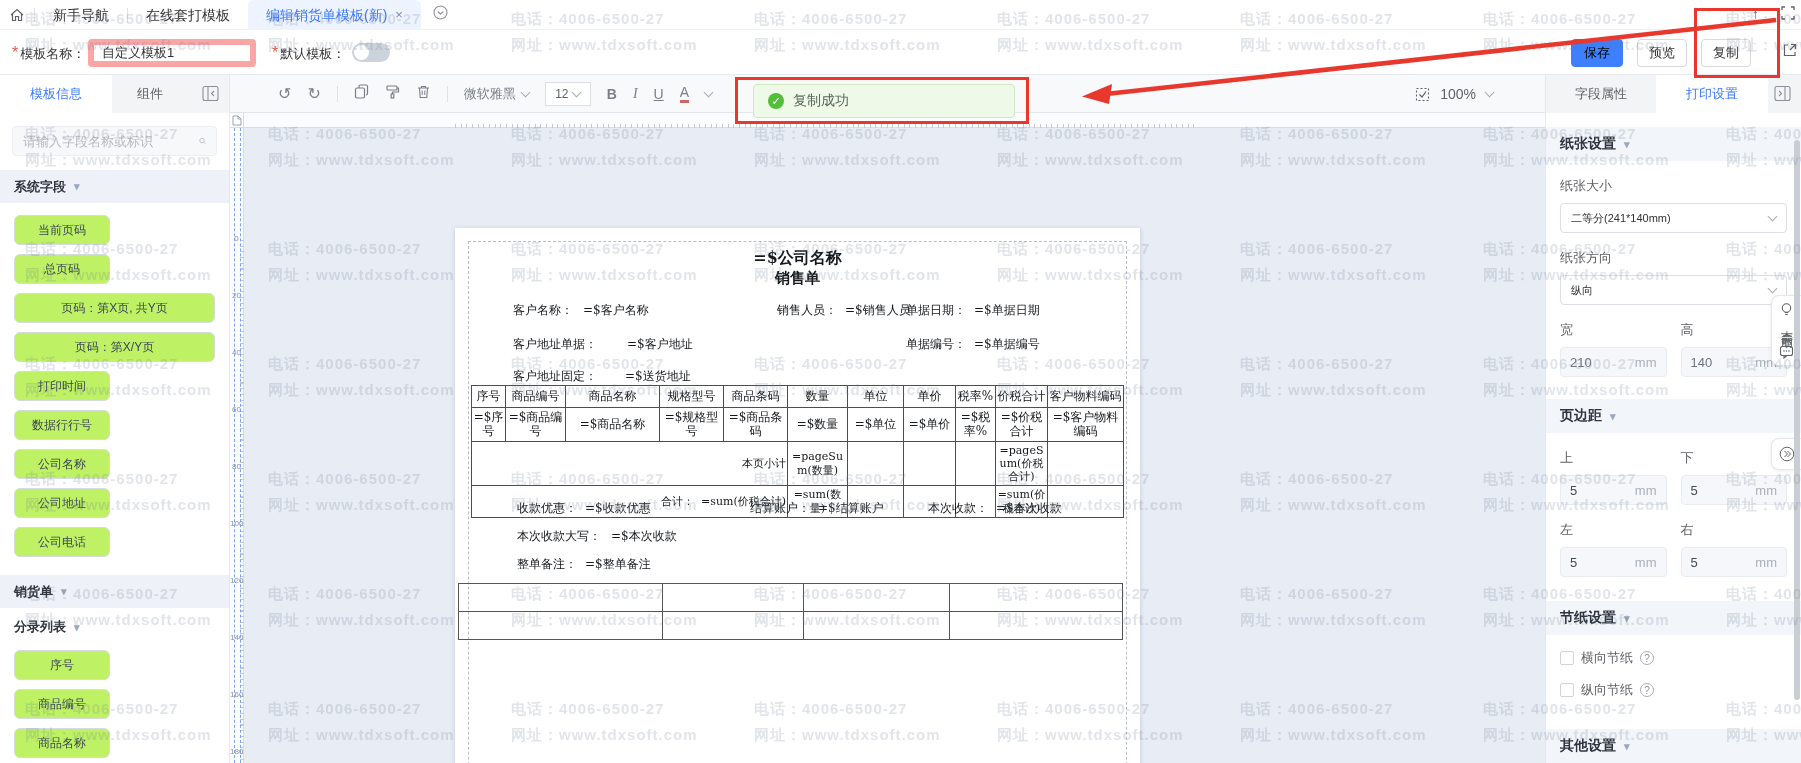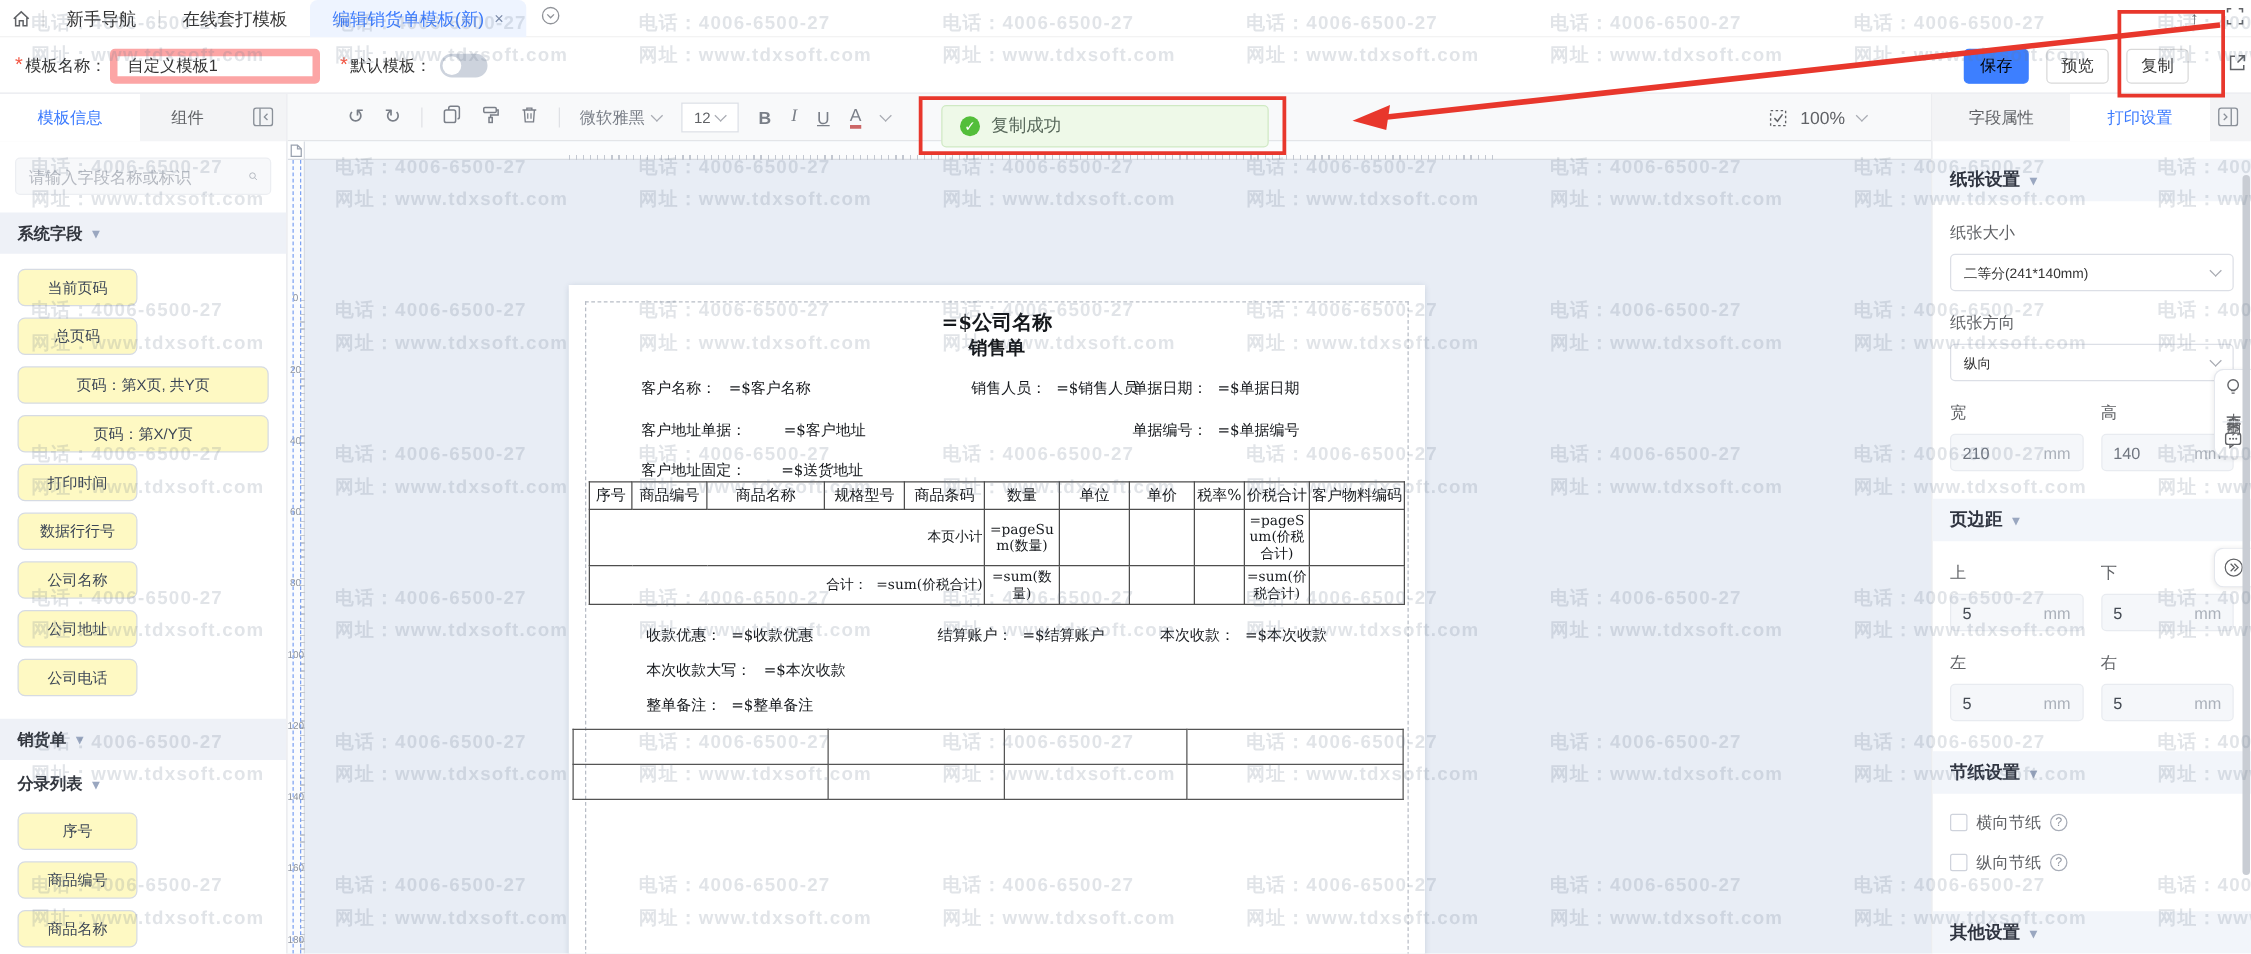--- a/index.html
+++ b/index.html
@@ -32,21 +32,21 @@
   .ptab { font-size:13px; color:#606266; display:flex; align-items:center; justify-content:center; }
   .ptab.active { background:#fff; color:#3a7afe; }
   .panel-fold { position:absolute; right:10px; top:10px; color:#8a9099; }
   .searchbox { margin:13px 12px 0 12px; height:30px; background:#f7f8fa; border:1px solid #eceef2; border-radius:4px; display:flex; align-items:center; padding:0 10px; }
   .searchbox input { border:none; outline:none; background:transparent; flex:1; font-size:13px; color:#333; font-family:"Liberation Sans",sans-serif;}
   .searchbox input::placeholder { color:#b6bac2; }
   .sec-head { height:33px; background:#eef1f7; display:flex; align-items:center; padding-left:14px; font-size:13px; font-weight:bold; color:#31353d; gap:8px; margin-top:14px;}
   .sub-head { height:30px; display:flex; align-items:center; padding-left:14px; font-size:13px; font-weight:bold; color:#31353d; gap:8px; margin-top:4px;}
   .caret { color:#9aa7c0; font-size:11px; }
   .fields { display:flex; flex-wrap:wrap; gap:9px 10px; padding:12px 14px; }
-  .fbtn { width:96px; height:30px; border:1px solid #d6dbe3; border-radius:6px; background:#fef9c3; font-size:12px; color:#3c4656; display:flex; align-items:center; justify-content:center; font-family:"Liberation Sans",sans-serif;}
+  .fbtn { width:96px; height:30px; border:1px solid #d6dbe3; border-radius:6px; background:#bef264; font-size:12px; color:#3c4656; display:flex; align-items:center; justify-content:center; font-family:"Liberation Sans",sans-serif;}
   .fbtn.wide { width:202px; }
 
   
   .main { position:absolute; left:230px; top:75px; width:1315px; height:688px; }
   .toolbar { height:38px; background:#f8f9fa; border-bottom:1px solid #e3e5e8; display:flex; align-items:center; padding-left:48px; gap:16px; color:#6a6f77; position:relative;}
   .tb-ico { font-size:16px; line-height:1; color:#7a7f88; }
   .tb-sep { width:1px; height:16px; background:#dfe1e5; }
   .tb-font { font-size:13px; color:#7a7f88; display:flex; align-items:center; gap:6px;}
   .size-box { width:46px; height:24px; border:1px solid #dcdfe6; border-radius:0; background:#fff; display:flex; align-items:center; justify-content:center; gap:5px; font-size:12px; color:#606266;}
   .tb-txt { font-size:14px; color:#7a7f88; }
@@ -330,20 +330,33 @@
               <th>商品名称</th>
               <th>规格型号</th>
               <th>商品条码</th>
               <th>数量</th>
               <th>单位</th>
               <th>单价</th>
               <th>税率%</th>
               <th>价税合计</th>
               <th>客户物料编码</th>
             </tr>
+          <tr class="t-data">
+              <td>=$序号</td>
+              <td>=$商品编号</td>
+              <td>=$商品名称</td>
+              <td>=$规格型号</td>
+              <td>=$商品条码</td>
+              <td>=$数量</td>
+              <td>=$单位</td>
+              <td>=$单价</td>
+              <td>=$税率%</td>
+              <td>=$价税合计</td>
+              <td>=$客户物料编码</td>
+            </tr>
           <tr class="t-pagesum">
             <td colspan="5" class="ta-l">本页小计</td>
             <td>=pageSum(数量)</td>
             <td></td>
               <td></td>
               <td></td>
             <td>=pageSum(价税合计)</td>
             <td></td>
           </tr>
           <tr class="t-sum">

